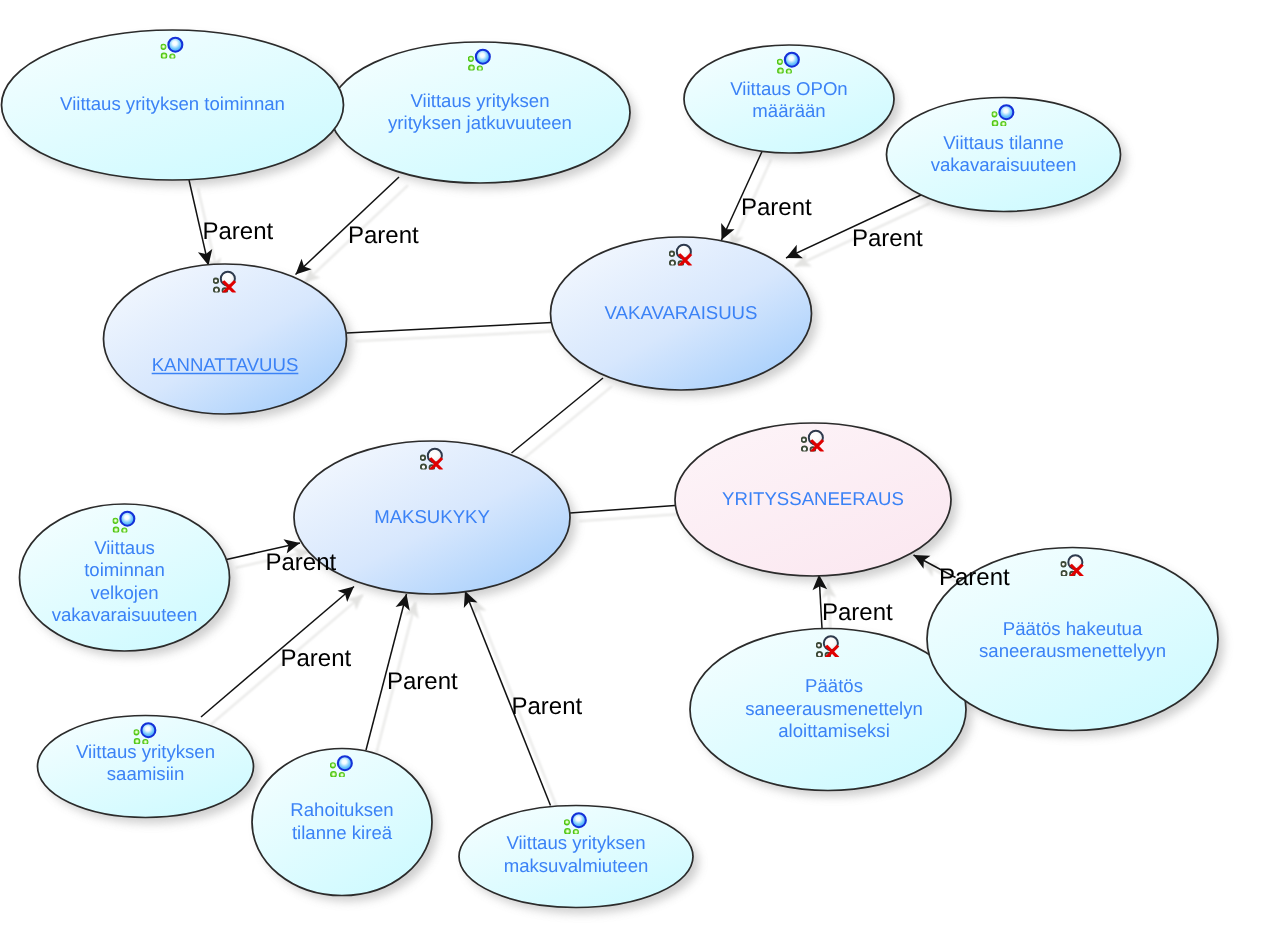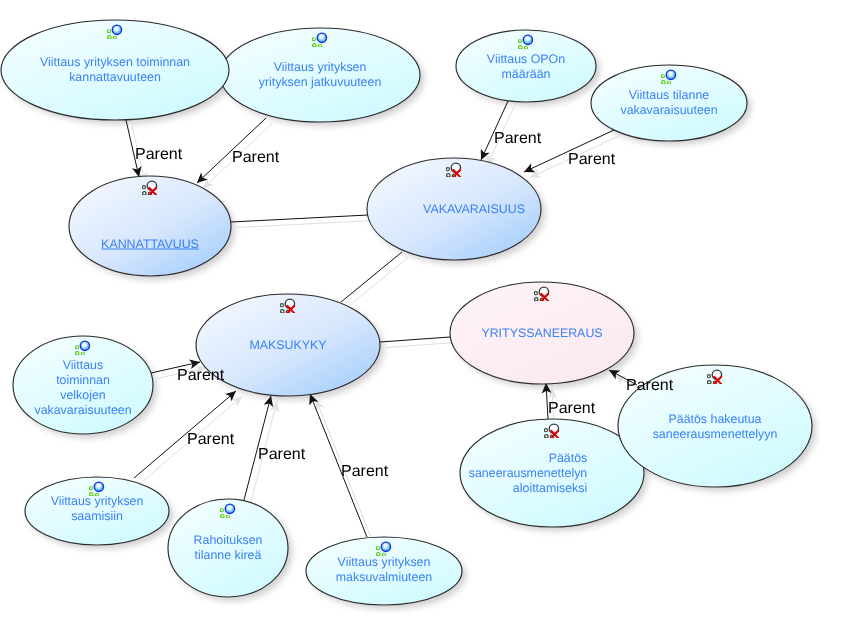--- a/index.html
+++ b/index.html
@@ -193,21 +193,20 @@
               <stop offset="1" stop-color="#4b5647"></stop>
             </radialGradient>
           </defs>
           <circle cx="1.9" cy="8.2" r="2.05" fill="url(#ggi1)"></circle>
           <circle cx="2.3" cy="14.3" r="2.25" fill="url(#ggi1)"></circle>
           <circle cx="7.9" cy="14.7" r="2.05" fill="url(#ggi1)"></circle>
           <circle cx="9.9" cy="6.8" r="4.65" fill="url(#gri1)" stroke="#1431d8" stroke-width="1.4"></circle>
         </svg></div>
       <div class="nlabel" style="left: 115px; top: 70px;">
         <div>Viittaus yrityksen toiminnan</div>
-        <div>kannattavuuteen</div>
       </div>
       <div class="icon" style="left: 517.5px; top: 32.8px;"><svg width="16" height="16" viewBox="0 0 16 16">
           <defs>
             <radialGradient id="gri2" cx="0.46" cy="0.40" r="0.78">
               <stop offset="0" stop-color="#ffffff"></stop>
               <stop offset="0.20" stop-color="#f0fbff"></stop>
               <stop offset="0.52" stop-color="#6ec6fd"></stop>
               <stop offset="1" stop-color="#1f7cef"></stop>
             </radialGradient>
             <radialGradient id="ggi2" cx="0.52" cy="0.48" r="0.95">
@@ -338,21 +337,21 @@
           </defs>
           <circle cx="1.9" cy="8.2" r="1.55" fill="#fdfdfd" stroke="#3d4a38" stroke-width="1.2"></circle>
           <circle cx="2.3" cy="14.3" r="1.75" fill="#fdfdfd" stroke="#3d4a38" stroke-width="1.25"></circle>
           <circle cx="7.9" cy="14.7" r="1.55" fill="#fdfdfd" stroke="#3d4a38" stroke-width="1.2"></circle>
           <circle cx="9.9" cy="6.8" r="4.7" fill="url(#gai5)" stroke="#2e3a4d" stroke-width="1.3"></circle>
           <g fill="#e00000">
             <path d="M5.9,9.0 L7.6,7.8 L15.5,15.9 L13.8,17.1 Z"></path>
             <path d="M13.8,7.8 L15.5,9.0 L7.6,17.1 L5.9,15.9 Z"></path>
           </g>
         </svg></div>
-      <div class="nlabel" style="left: 454px; top: 209px; margin-left: 20px;">
+      <div class="nlabel" style="left: 454px; top: 209px;">
         <div>VAKAVARAISUUS</div>
       </div>
       <div class="icon" style="left: 279.5px; top: 296.8px;"><svg width="16" height="16" viewBox="0 0 16 16">
           <defs>
             <radialGradient id="gri6" cx="0.46" cy="0.40" r="0.78">
               <stop offset="0" stop-color="#ffffff"></stop>
               <stop offset="0.20" stop-color="#f0fbff"></stop>
               <stop offset="0.52" stop-color="#6ec6fd"></stop>
               <stop offset="1" stop-color="#1f7cef"></stop>
             </radialGradient>
@@ -594,21 +593,21 @@
           </defs>
           <circle cx="1.9" cy="8.2" r="1.55" fill="#fdfdfd" stroke="#3d4a38" stroke-width="1.2"></circle>
           <circle cx="2.3" cy="14.3" r="1.75" fill="#fdfdfd" stroke="#3d4a38" stroke-width="1.25"></circle>
           <circle cx="7.9" cy="14.7" r="1.55" fill="#fdfdfd" stroke="#3d4a38" stroke-width="1.2"></circle>
           <circle cx="9.9" cy="6.8" r="4.7" fill="url(#gai12)" stroke="#2e3a4d" stroke-width="1.3"></circle>
           <g fill="#e00000">
             <path d="M5.9,9.0 L7.6,7.8 L15.5,15.9 L13.8,17.1 Z"></path>
             <path d="M13.8,7.8 L15.5,9.0 L7.6,17.1 L5.9,15.9 Z"></path>
           </g>
         </svg></div>
-      <div class="nlabel" style="left: 528px; top: 473px; text-align: right;">
+      <div class="nlabel" style="left: 556px; top: 473px;">
         <div>Päätös</div>
         <div>saneerausmenettelyn</div>
         <div>aloittamiseksi</div>
       </div>
       <div class="icon" style="left: 706.5px; top: 367.8px;"><svg width="16" height="16" viewBox="0 0 16 16">
           <defs>
             <radialGradient id="gri13" cx="0.46" cy="0.40" r="0.78">
               <stop offset="0" stop-color="#ffffff"></stop>
               <stop offset="0.20" stop-color="#f0fbff"></stop>
               <stop offset="0.52" stop-color="#6ec6fd"></stop>

